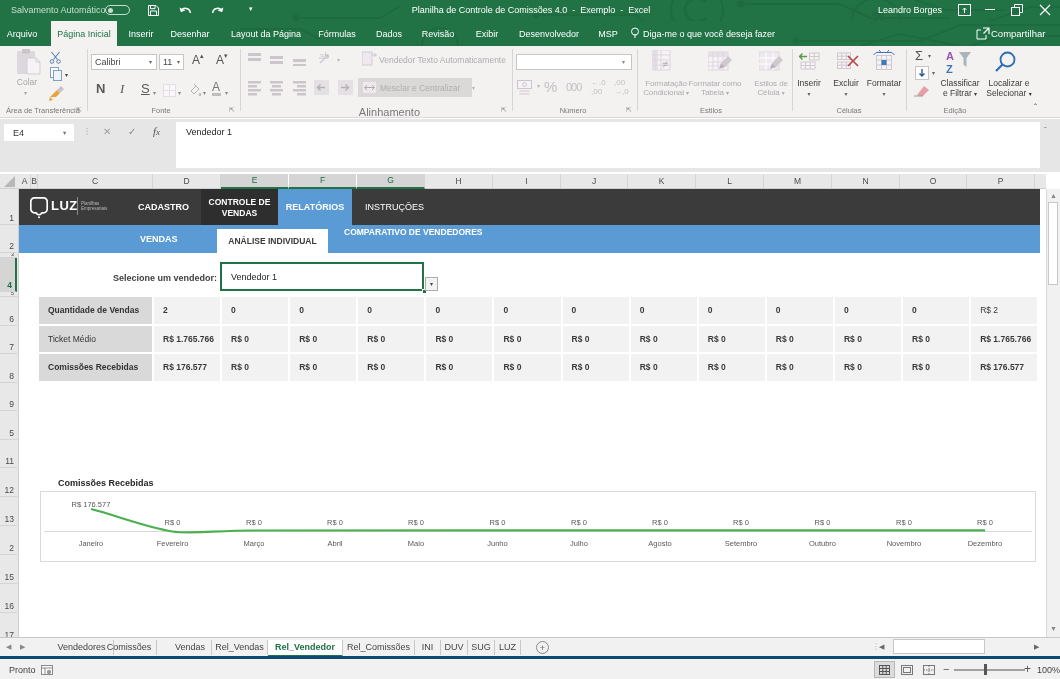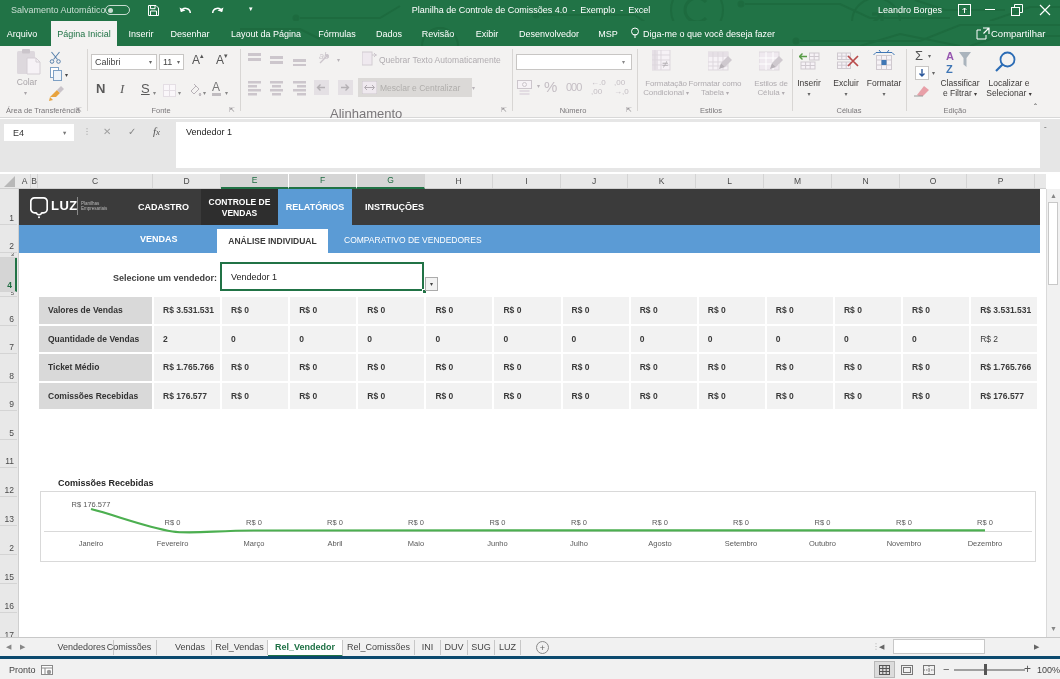--- a/index.html
+++ b/index.html
@@ -166,21 +166,21 @@
       <path d="M2 13 L10 5 M10 5 l-3 0 m3 0 l0 3" stroke-width="1.4"></path>
       <text x="1" y="9" font-size="9" fill="#ccc6cc" stroke="none" font-style="italic">ab</text>
     </svg>
 <span class="ab" style="left:337px;top:10px;font-size:6px;color:#b8b4b8">▾</span>
 <svg class="ab" style="left:362px;top:52px" width="0" height="0"></svg>
 <svg class="ab" style="left:363px;top:51px" width="0" height="0"></svg>
 <svg class="ab" style="left:362px;top:5px" width="15" height="15" viewBox="0 0 15 15">
       <rect x="0" y="1" width="10" height="13" fill="#efe9ef" stroke="#d2ccd2"></rect>
       <path d="M10 4 h5 M12 2 l2 2 -2 2" stroke="#ccc6cc" fill="none"></path>
     </svg>
-<span class="ab" style="left:379px;top:9px;font-size:8.5px;color:#b0acb0">Quebrar Texto Automaticamente</span>
+<span class="ab" style="left:379px;top:9px;font-size:8.5px;color:#b0acb0">Vendedor Texto Automaticamente</span>
 <svg class="ab" style="left:248px;top:34px" width="60" height="16" viewBox="0 0 60 16" fill="#ccc6cc">
       <g>
         <rect x="0" y="1" width="13" height="2.5"></rect>
         <rect x="0" y="5" width="9" height="2.5"></rect>
         <rect x="0" y="9" width="13" height="2.5"></rect>
         <rect x="0" y="13" width="9" height="2.5"></rect>
       </g>
       <g>
         <rect x="22" y="1" width="13" height="2.5"></rect>
         <rect x="24" y="5" width="9" height="2.5"></rect>
@@ -200,21 +200,21 @@
       <rect x="24" y="0" width="15" height="15" fill="#e4e0e4"></rect>
       <path d="M27 7.5 h7 m-2.5 -3 l3 3 -3 3" stroke="#b4b0b4" fill="none" stroke-width="1.4"></path>
     </svg>
 <span class="ab" style="left:358px;top:32px;width:114px;height:19px;background:#dbd9d7"></span>
 <svg class="ab" style="left:362px;top:35px" width="15" height="13" viewBox="0 0 15 13">
       <rect x="0" y="0" width="15" height="13" fill="#efe9ef" stroke="#ccc6cc"></rect>
       <path d="M3 6.5 h9 M5 4 l-2.5 2.5 2.5 2.5 M10 4 l2.5 2.5 -2.5 2.5" stroke="#b0aab0" fill="none"></path>
     </svg>
 <span class="ab" style="left:380px;top:37px;font-size:8.5px;color:#b0aeac">Mesclar e Centralizar</span>
 <span class="ab" style="left:472px;top:38px;font-size:6px;color:#b8b4b8">▾</span>
-<span class="ab" style="left:330px;top:60px;width:90px;text-align:left;font-size:13px;color:#7a777a">Alinhamento</span>
+<span class="ab" style="left:330px;top:60px;width:90px;text-align:right;font-size:11px;color:#7a777a">Alinhamento</span>
 <span class="ab" style="left:501px;top:60px;font-size:7px;color:#8a878a">⇱</span>
 
 <span class="ab" style="left:516px;top:8px;width:116px;height:16px;background:#fff;border:1px solid #c8c6c4"></span>
 <span class="ab" style="left:622px;top:12px;font-size:6px;color:#888">▾</span>
 <svg class="ab" style="left:517px;top:32px" width="17" height="17" viewBox="0 0 17 17" fill="none" stroke="#ccc6cc">
       <rect x="0.5" y="2.5" width="14" height="8" fill="#f6f2f6"></rect>
       <circle cx="7.5" cy="6.5" r="2"></circle>
       <rect x="2.5" y="12" width="10" height="2" fill="#e2dce2" stroke="none"></rect>
       <rect x="2.5" y="15" width="10" height="2" fill="#e2dce2" stroke="none"></rect>
     </svg>
@@ -366,27 +366,27 @@
         <path d="M6.3 16.8 h-1.8 a3.7 3.7 0 0 1 -3.7 -3.7 v-7.6 a3.7 3.7 0 0 1 3.7 -3.7 h9 a3.7 3.7 0 0 1 3.7 3.7 v7.6 a3.7 3.7 0 0 1 -3.7 3.7 h-1.8"></path>
         <path d="M6.3 16.3 c0 3.2 5.4 3.2 5.4 0" stroke-width="1.5"></path>
         <circle cx="9" cy="21.3" r="1" fill="#fff" stroke="none"></circle>
       </svg>
   <span class="ab" style="left:32px;top:9px;font-size:13px;font-weight:bold;color:#fff;letter-spacing:.5px">LUZ</span>
   <span class="ab" style="left:58px;top:8px;width:1px;height:18px;background:#8a8a8a"></span>
   <span class="ab" style="left:62px;top:12px;font-size:4.5px;color:#b8b8b8;line-height:5px">Planilhas<br>Empresariais</span>
   <span class="ab" style="left:119px;top:13px;font-size:9px;font-weight:bold;color:#fff">CADASTRO</span>
   <div class="ab" style="left:182px;top:0;width:77px;height:36px;background:#2e2e2e;text-align:center;color:#fff;font-weight:bold;font-size:8.5px;line-height:11px;padding-top:8px">CONTROLE DE<br>VENDAS</div>
   <div class="ab" style="left:259px;top:0;width:74px;height:36px;background:#5b9bd5;text-align:center;color:#fff;font-weight:bold;font-size:9px;line-height:36px">RELATÓRIOS</div>
-  <span class="ab" style="left:346px;top:13px;font-size:9px;font-weight:bold;color:#fff">INSTRUÇÕES</span>
+  <span class="ab" style="left:346px;top:13px;font-size:9px;font-weight:normal;color:#fff">INSTRUÇÕES</span>
 </div>
 
 <div class="ab" style="left:0;top:36px;width:1021px;height:28px;background:#5b9bd5">
   <span class="ab" style="left:121px;top:9px;font-size:9px;font-weight:bold;color:#fff">VENDAS</span>
   <div class="ab" style="left:198px;top:4px;width:111px;height:24px;background:#fff;text-align:center;color:#3a3a3a;font-weight:bold;font-size:8.5px;line-height:24px">ANÁLISE INDIVIDUAL</div>
-  <span class="ab" style="left:325px;top:10px;font-size:8.5px;font-weight:normal;color:#fff">COMPARATIVO DE VENDEDORES</span>
+  <span class="ab" style="left:325px;top:2px;font-size:8.5px;font-weight:bold;color:#fff">COMPARATIVO DE VENDEDORES</span>
 </div>
 
 <span class="ab" style="left:94px;top:84px;font-size:9px;font-weight:bold;color:#404040">Selecione um vendedor:</span>
 <div class="ab" style="left:201px;top:73px;width:204px;height:29px;background:#fff;border:2px solid #217346"></div>
 <span class="ab" style="left:212px;top:83px;font-size:9px;color:#222">Vendedor 1</span>
 <span class="ab" style="left:403px;top:100px;width:5px;height:5px;background:#217346;border:1px solid #fff"></span>
 <div class="ab" style="left:406px;top:88px;width:13px;height:14px;background:#f2f2f2;border:1px solid #ababab;text-align:center">
       <span style="font-size:6px;color:#444;line-height:13px;display:block">▾</span>
     </div>
 
@@ -403,53 +403,37 @@
           <col style="width:66.1px">
           <col style="width:66.1px">
           <col style="width:66.1px">
           <col style="width:66.1px">
           <col style="width:66.1px">
           <col style="width:66.1px">
           <col style="width:66.1px">
         </colgroup>
         <tbody>
           <tr>
-            <td style="background:#d9d9d9;font-weight:bold;height:26.5px;padding:0 0 0 9px;overflow:hidden;white-space:nowrap">Valores de Vendas</td>
-            <td style="background:#f2f2f2;font-weight:bold;color:#3a3a3a;height:26.5px;padding:0 0 0 9px;overflow:hidden;white-space:nowrap">R$ 3.531.531</td>
-            <td style="background:#f2f2f2;font-weight:bold;color:#3a3a3a;height:26.5px;padding:0 0 0 9px;overflow:hidden;white-space:nowrap">R$ 0</td>
-            <td style="background:#f2f2f2;font-weight:bold;color:#3a3a3a;height:26.5px;padding:0 0 0 9px;overflow:hidden;white-space:nowrap">R$ 0</td>
-            <td style="background:#f2f2f2;font-weight:bold;color:#3a3a3a;height:26.5px;padding:0 0 0 9px;overflow:hidden;white-space:nowrap">R$ 0</td>
-            <td style="background:#f2f2f2;font-weight:bold;color:#3a3a3a;height:26.5px;padding:0 0 0 9px;overflow:hidden;white-space:nowrap">R$ 0</td>
-            <td style="background:#f2f2f2;font-weight:bold;color:#3a3a3a;height:26.5px;padding:0 0 0 9px;overflow:hidden;white-space:nowrap">R$ 0</td>
-            <td style="background:#f2f2f2;font-weight:bold;color:#3a3a3a;height:26.5px;padding:0 0 0 9px;overflow:hidden;white-space:nowrap">R$ 0</td>
-            <td style="background:#f2f2f2;font-weight:bold;color:#3a3a3a;height:26.5px;padding:0 0 0 9px;overflow:hidden;white-space:nowrap">R$ 0</td>
-            <td style="background:#f2f2f2;font-weight:bold;color:#3a3a3a;height:26.5px;padding:0 0 0 9px;overflow:hidden;white-space:nowrap">R$ 0</td>
-            <td style="background:#f2f2f2;font-weight:bold;color:#3a3a3a;height:26.5px;padding:0 0 0 9px;overflow:hidden;white-space:nowrap">R$ 0</td>
-            <td style="background:#f2f2f2;font-weight:bold;color:#3a3a3a;height:26.5px;padding:0 0 0 9px;overflow:hidden;white-space:nowrap">R$ 0</td>
-            <td style="background:#f2f2f2;font-weight:bold;color:#3a3a3a;height:26.5px;padding:0 0 0 9px;overflow:hidden;white-space:nowrap">R$ 0</td>
-            <td style="background:#f2f2f2;font-weight:bold;color:#3a3a3a;height:26.5px;padding:0 0 0 9px;overflow:hidden;white-space:nowrap">R$ 3.531.531</td>
-          </tr>
-          <tr>
             <td style="background:#d9d9d9;font-weight:bold;height:26.5px;padding:0 0 0 9px;overflow:hidden;white-space:nowrap">Quantidade de Vendas</td>
             <td style="background:#f2f2f2;font-weight:bold;color:#3a3a3a;height:26.5px;padding:0 0 0 9px;overflow:hidden;white-space:nowrap">2</td>
             <td style="background:#f2f2f2;font-weight:bold;color:#3a3a3a;height:26.5px;padding:0 0 0 9px;overflow:hidden;white-space:nowrap">0</td>
             <td style="background:#f2f2f2;font-weight:bold;color:#3a3a3a;height:26.5px;padding:0 0 0 9px;overflow:hidden;white-space:nowrap">0</td>
             <td style="background:#f2f2f2;font-weight:bold;color:#3a3a3a;height:26.5px;padding:0 0 0 9px;overflow:hidden;white-space:nowrap">0</td>
             <td style="background:#f2f2f2;font-weight:bold;color:#3a3a3a;height:26.5px;padding:0 0 0 9px;overflow:hidden;white-space:nowrap">0</td>
             <td style="background:#f2f2f2;font-weight:bold;color:#3a3a3a;height:26.5px;padding:0 0 0 9px;overflow:hidden;white-space:nowrap">0</td>
             <td style="background:#f2f2f2;font-weight:bold;color:#3a3a3a;height:26.5px;padding:0 0 0 9px;overflow:hidden;white-space:nowrap">0</td>
             <td style="background:#f2f2f2;font-weight:bold;color:#3a3a3a;height:26.5px;padding:0 0 0 9px;overflow:hidden;white-space:nowrap">0</td>
             <td style="background:#f2f2f2;font-weight:bold;color:#3a3a3a;height:26.5px;padding:0 0 0 9px;overflow:hidden;white-space:nowrap">0</td>
             <td style="background:#f2f2f2;font-weight:bold;color:#3a3a3a;height:26.5px;padding:0 0 0 9px;overflow:hidden;white-space:nowrap">0</td>
             <td style="background:#f2f2f2;font-weight:bold;color:#3a3a3a;height:26.5px;padding:0 0 0 9px;overflow:hidden;white-space:nowrap">0</td>
             <td style="background:#f2f2f2;font-weight:bold;color:#3a3a3a;height:26.5px;padding:0 0 0 9px;overflow:hidden;white-space:nowrap">0</td>
             <td style="background:#f2f2f2;font-weight:normal;color:#3a3a3a;height:26.5px;padding:0 0 0 9px;overflow:hidden;white-space:nowrap">R$ 2</td>
           </tr>
           <tr>
-            <td style="background:#d9d9d9;font-weight:bold;height:26.5px;padding:0 0 0 9px;overflow:hidden;white-space:nowrap">Ticket Médio</td>
+            <td style="background:#d9d9d9;font-weight:normal;height:26.5px;padding:0 0 0 9px;overflow:hidden;white-space:nowrap">Ticket Médio</td>
             <td style="background:#f2f2f2;font-weight:bold;color:#3a3a3a;height:26.5px;padding:0 0 0 9px;overflow:hidden;white-space:nowrap">R$ 1.765.766</td>
             <td style="background:#f2f2f2;font-weight:bold;color:#3a3a3a;height:26.5px;padding:0 0 0 9px;overflow:hidden;white-space:nowrap">R$ 0</td>
             <td style="background:#f2f2f2;font-weight:bold;color:#3a3a3a;height:26.5px;padding:0 0 0 9px;overflow:hidden;white-space:nowrap">R$ 0</td>
             <td style="background:#f2f2f2;font-weight:bold;color:#3a3a3a;height:26.5px;padding:0 0 0 9px;overflow:hidden;white-space:nowrap">R$ 0</td>
             <td style="background:#f2f2f2;font-weight:bold;color:#3a3a3a;height:26.5px;padding:0 0 0 9px;overflow:hidden;white-space:nowrap">R$ 0</td>
             <td style="background:#f2f2f2;font-weight:bold;color:#3a3a3a;height:26.5px;padding:0 0 0 9px;overflow:hidden;white-space:nowrap">R$ 0</td>
             <td style="background:#f2f2f2;font-weight:bold;color:#3a3a3a;height:26.5px;padding:0 0 0 9px;overflow:hidden;white-space:nowrap">R$ 0</td>
             <td style="background:#f2f2f2;font-weight:bold;color:#3a3a3a;height:26.5px;padding:0 0 0 9px;overflow:hidden;white-space:nowrap">R$ 0</td>
             <td style="background:#f2f2f2;font-weight:bold;color:#3a3a3a;height:26.5px;padding:0 0 0 9px;overflow:hidden;white-space:nowrap">R$ 0</td>
             <td style="background:#f2f2f2;font-weight:bold;color:#3a3a3a;height:26.5px;padding:0 0 0 9px;overflow:hidden;white-space:nowrap">R$ 0</td>

